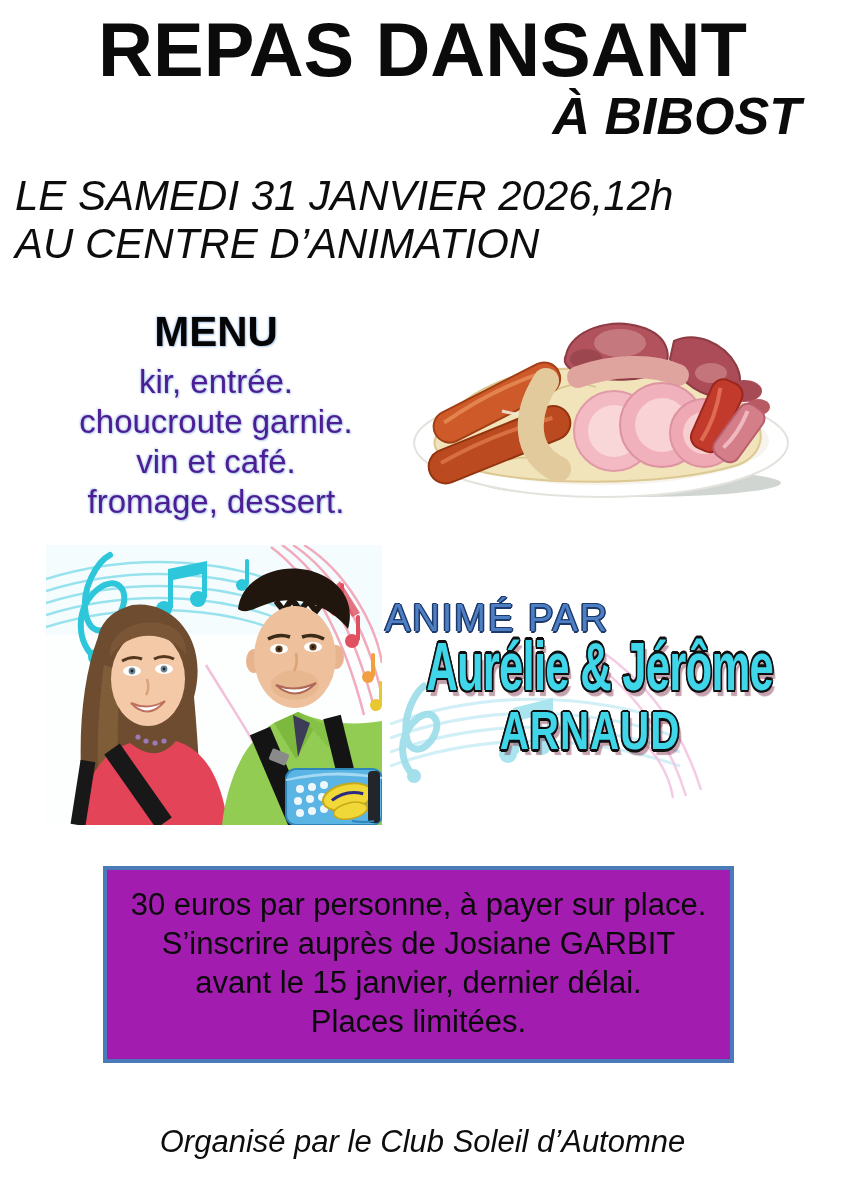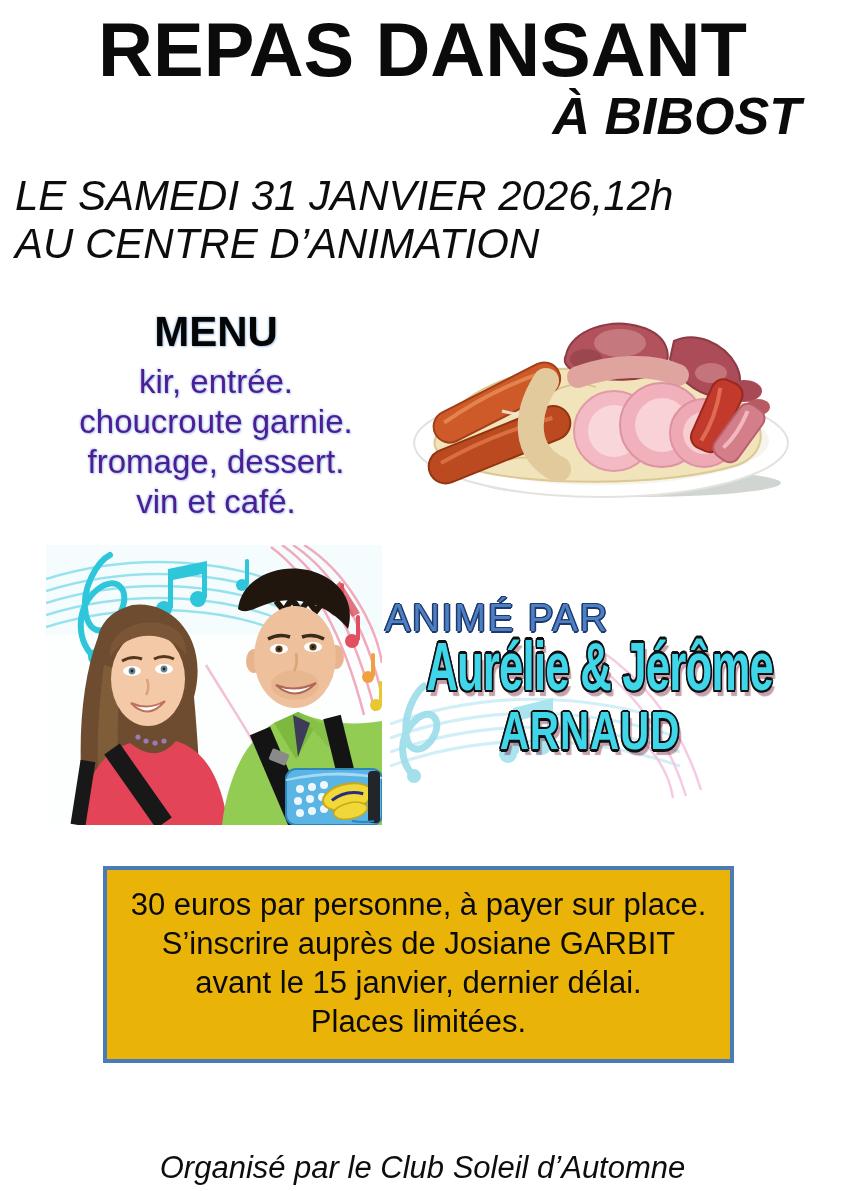--- a/index.html
+++ b/index.html
@@ -90,56 +90,55 @@
     transform:scale(0.88,1.15);
     transform-origin:50% 40%;
     height:56px;line-height:56px;
   }
   .names-bg{ top:628px;left:390px;z-index:2; }
 
   .info-box{
     top:866px;left:103px;width:631px;height:197px;
     box-sizing:border-box;
     border:4px solid #4b7ab8;
-    background:#eab308;
+    background:#a21caf;
     text-align:center;
     padding-top:15px;
   }
   .info-line{
     font-size:31px;color:#0a0a0a;
     line-height:39px;
     white-space:nowrap;
   }
   .footer{
     top:1124px;left:0;width:100%;
     text-align:center;
     font-size:31px;font-style:italic;color:#0d0d0d;
     white-space:nowrap;
-    margin-top:26px;
   }
 </style>
 </head>
 <body>
 
 <div class="page">
 
   <div class="abs subtitle">À BIBOST</div>
   <div class="abs title">REPAS DANSANT</div>
 
   <div class="abs date-block">
     <div>LE SAMEDI 31 JANVIER 2026,12h</div>
     <div>AU CENTRE D’ANIMATION</div>
   </div>
 
   <div class="abs menu-block">
     <div class="menu-heading">MENU</div>
     <div class="menu-item">kir, entrée.</div>
     <div class="menu-item">choucroute garnie.</div>
+    <div class="menu-item">vin et café.</div>
     <div class="menu-item">fromage, dessert.</div>
-    <div class="menu-item">vin et café.</div>
   </div>
 
   <svg class="abs food-photo" width="388" height="207" viewBox="0 0 388 207">
     <ellipse cx="225" cy="188" rx="150" ry="14" fill="#a9b2ab" opacity="0.55"></ellipse>
     <ellipse cx="195" cy="148" rx="187" ry="54" fill="#ffffff" stroke="#e3e3de" stroke-width="2"></ellipse>
     <ellipse cx="195" cy="146" rx="168" ry="44" fill="#f6f4ec"></ellipse>
     <path d="M 30 142 C 50 95 115 70 180 74 C 240 56 312 78 345 118 C 362 138 356 160 332 170 C 258 192 118 192 58 172 C 36 163 24 154 30 142 Z" fill="#f1e4ba" stroke="#dcc893" stroke-width="2"></path>
     <g stroke="#d3bd82" stroke-width="1.6" fill="none" opacity="0.8">
       <path d="M 55 150 q 25 -12 50 -4"></path>
         <path d="M 90 168 q 30 -10 55 -2"></path>

